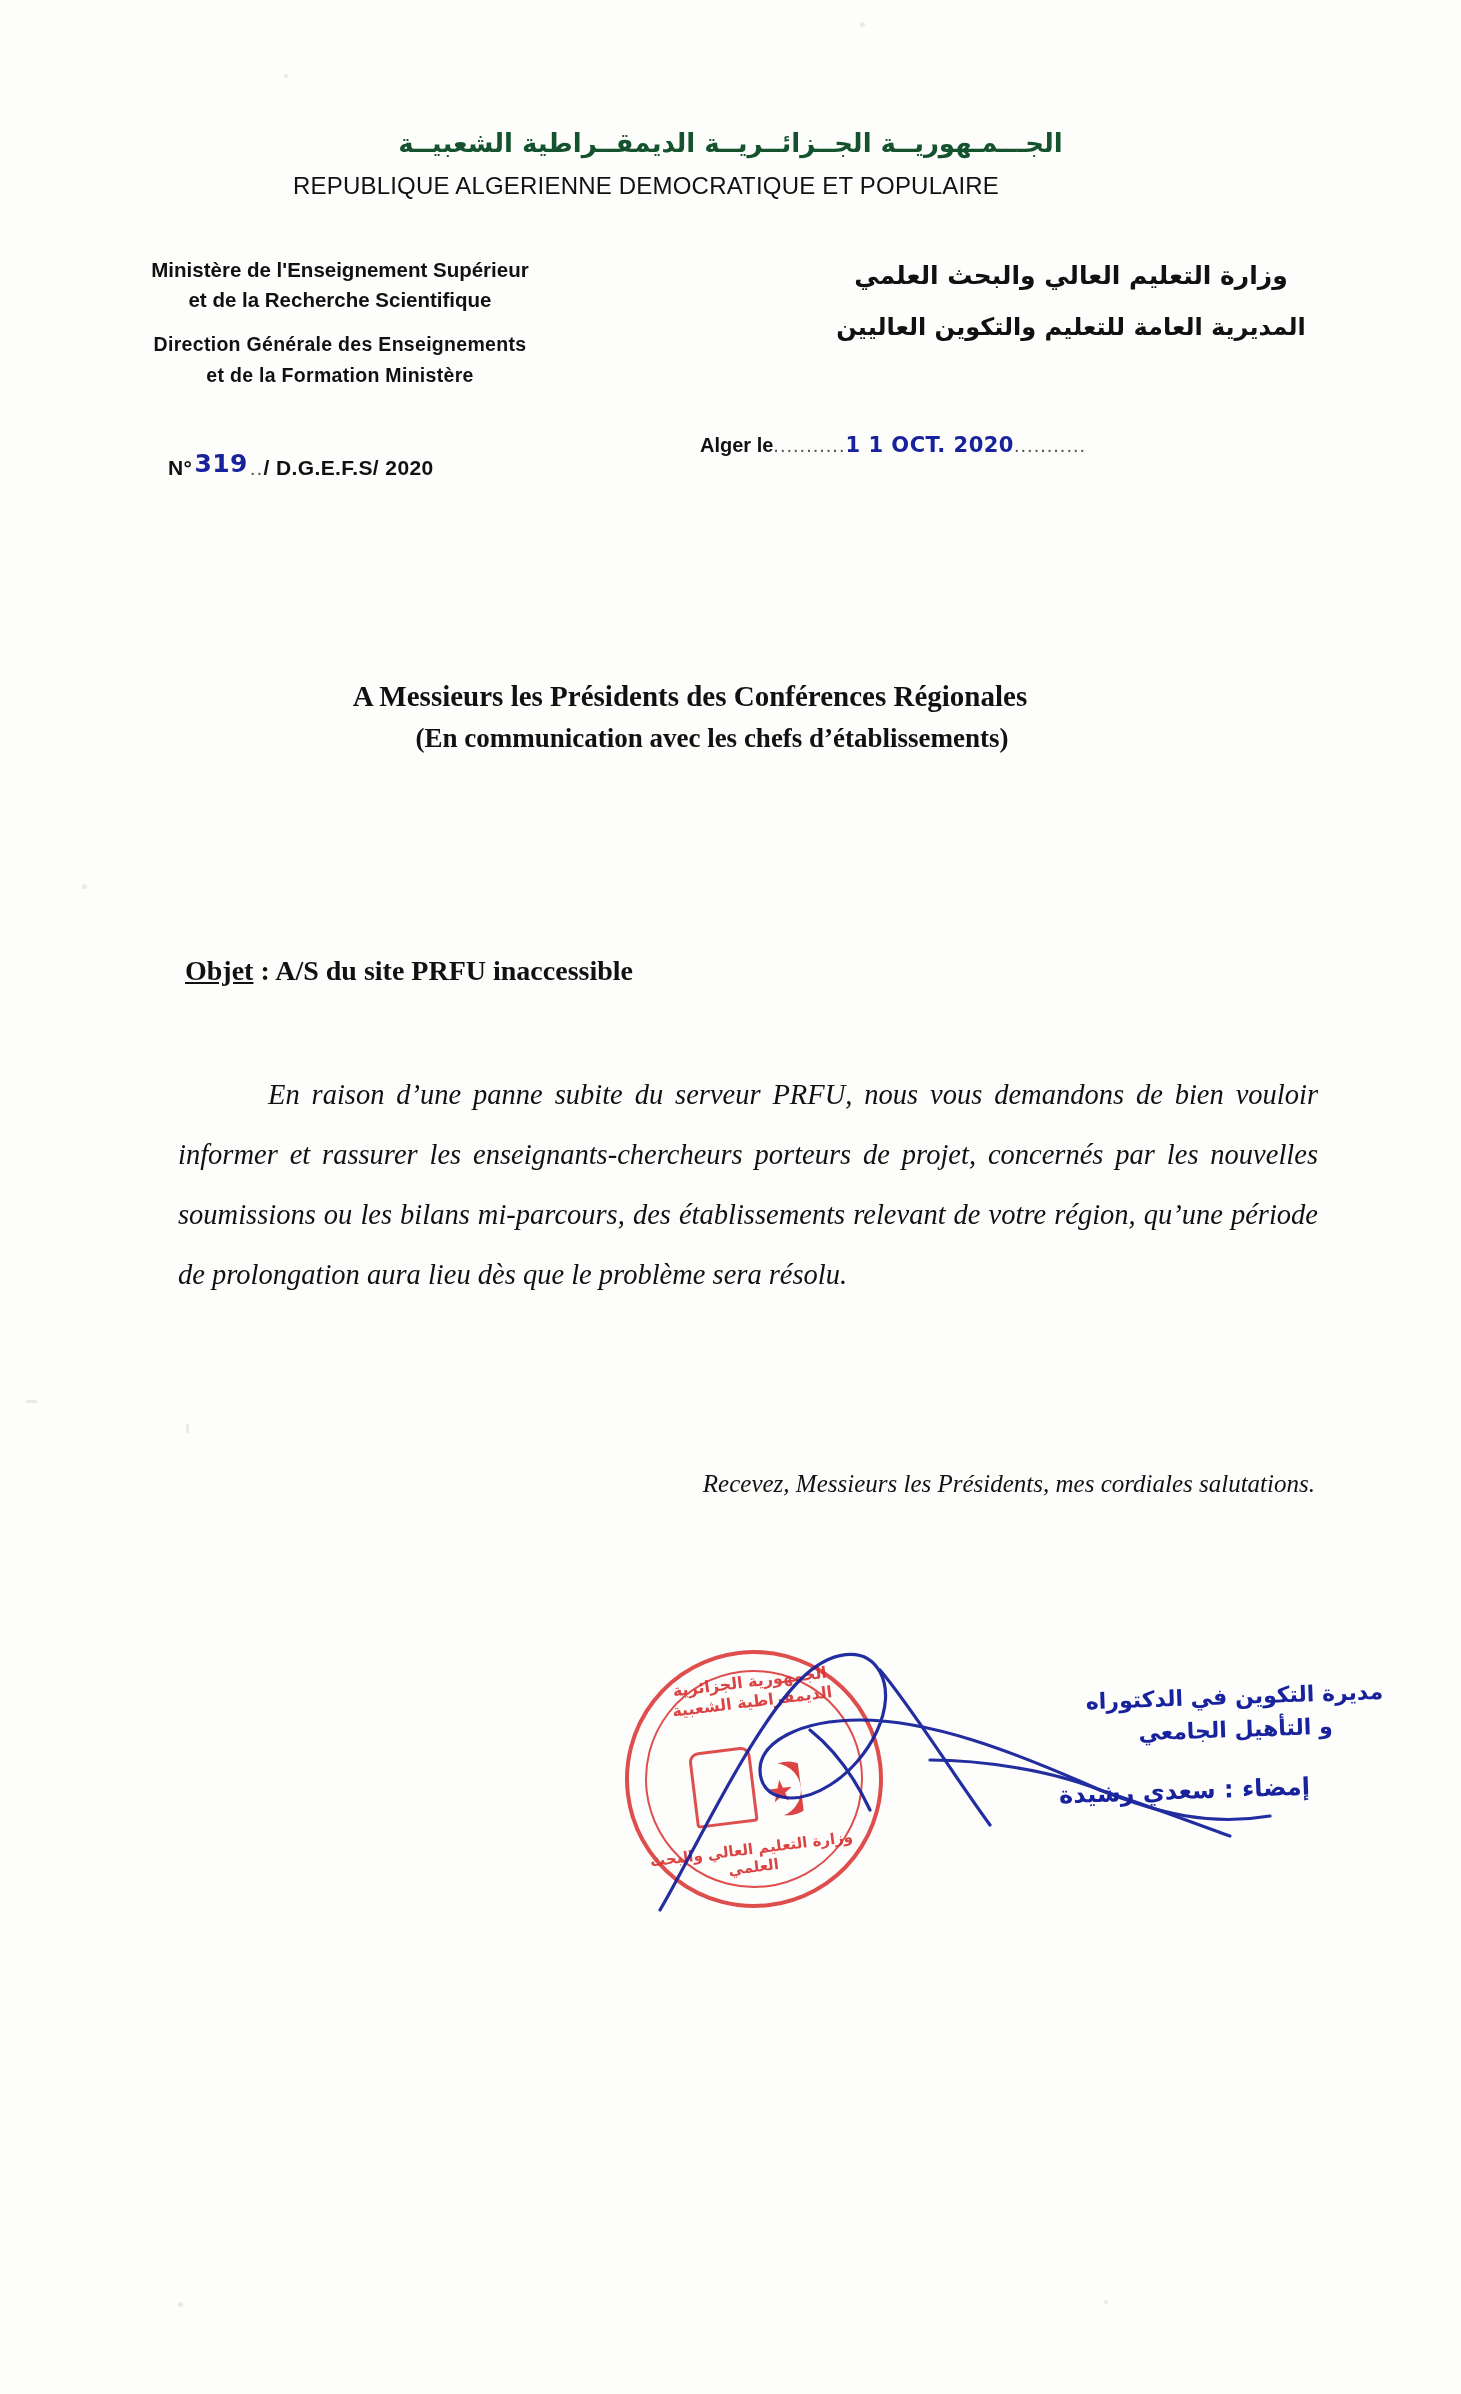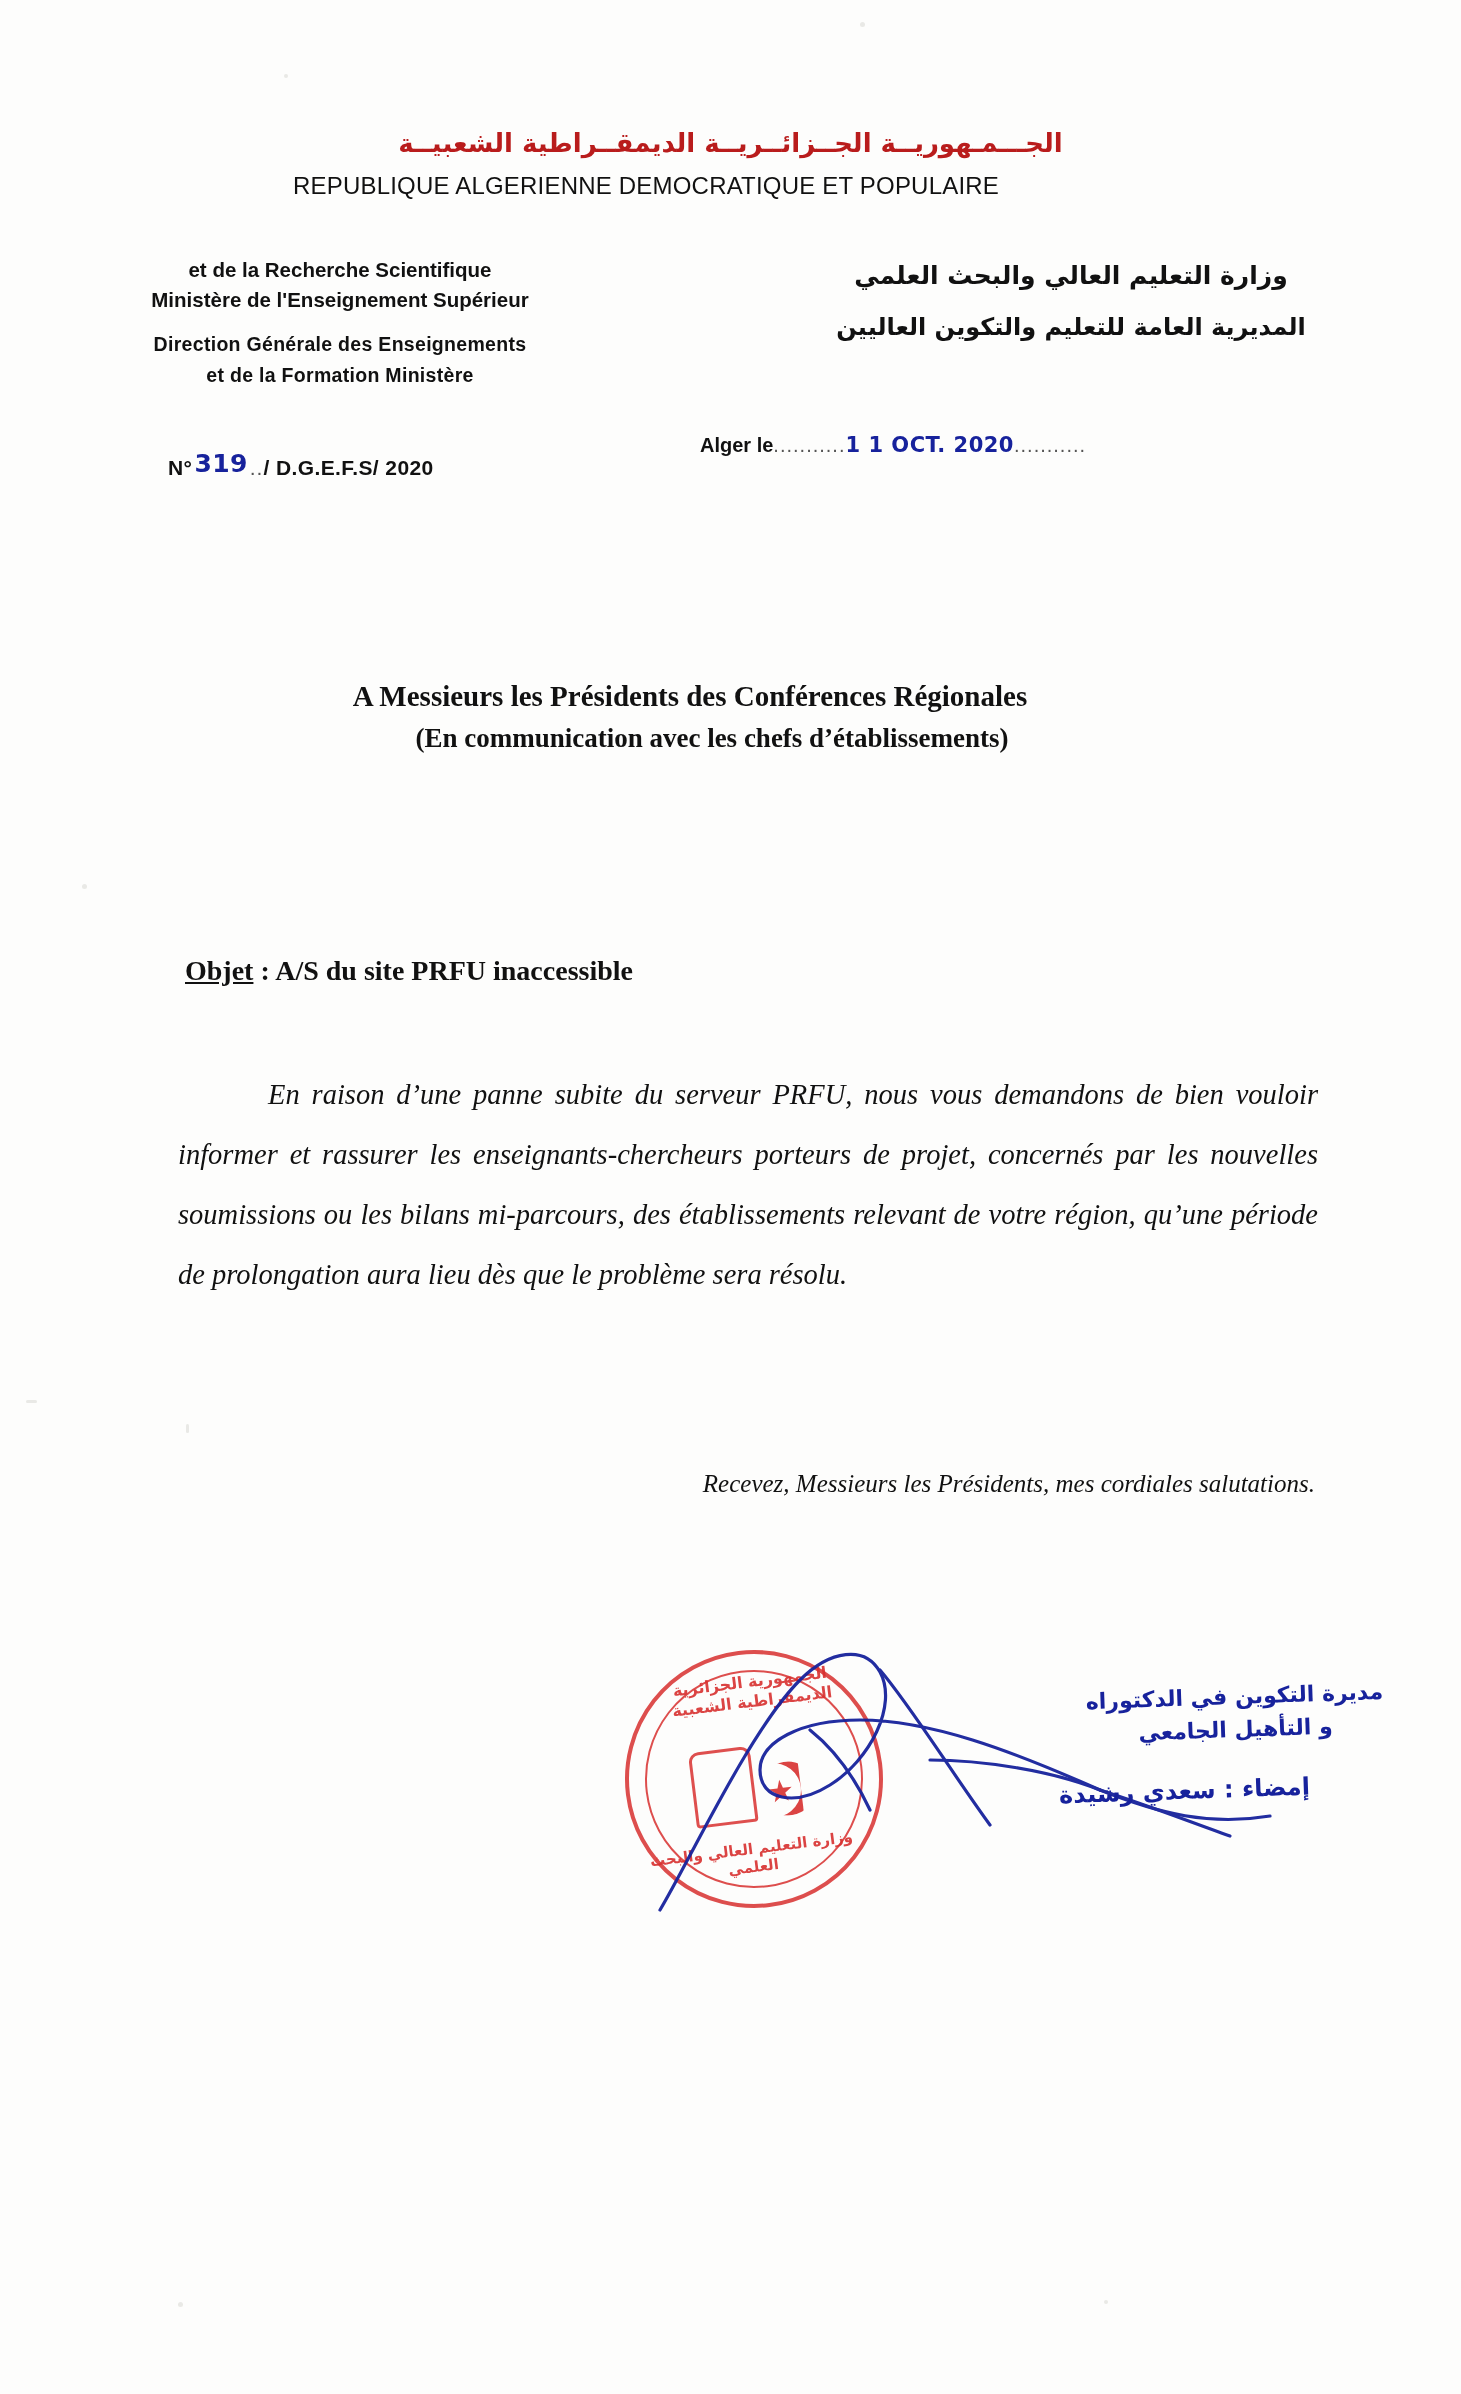--- a/index.html
+++ b/index.html
@@ -33,21 +33,21 @@
     position: absolute;
     top: 128px;
     left: 0;
     width: 1461px;
     text-align: center;
     font-family: "DejaVu Sans", sans-serif;
     font-size: 26px;
     font-weight: 700;
     letter-spacing: 1px;
     direction: rtl;
-    color: #b91c1c;
+    color: #14532d;
   }
   .hdr-fr {
     position: absolute;
     top: 172px;
     left: 0;
     width: 1292px;
     text-align: center;
     font-size: 24px;
     font-weight: 400;
     letter-spacing: .2px;
@@ -329,22 +329,22 @@
   <div class="speck" style="left:82px;top:884px;width:5px;height:5px;"></div>
   <div class="speck" style="left:26px;top:1400px;width:11px;height:3px;border-radius:2px;"></div>
   <div class="speck" style="left:186px;top:1424px;width:3px;height:9px;border-radius:2px;"></div>
   <div class="speck" style="left:178px;top:2302px;width:5px;height:5px;"></div>
   <div class="speck" style="left:1104px;top:2300px;width:4px;height:4px;"></div>
 
   <div class="hdr-ar">الجـــمـهوريــة الجــزائــريــة الديمقــراطية الشعبيــة</div>
   <div class="hdr-fr">REPUBLIQUE ALGERIENNE DEMOCRATIQUE ET POPULAIRE</div>
 
   <div class="min-block">
+    <div>Ministère de l'Enseignement Supérieur</div>
     <div>et de la Recherche Scientifique</div>
-    <div>Ministère de l'Enseignement Supérieur</div>
     <div class="l2">Direction Générale des Enseignements</div>
     <div class="l2" style="margin-top:2px;">et de la Formation Ministère</div>
   </div>
 
   <div class="ar-block">
     <div class="a1">وزارة التعليم العالي والبحث العلمي</div>
     <div class="a2">المديرية العامة للتعليم والتكوين العاليين</div>
   </div>
 
   <div class="ref-line">

